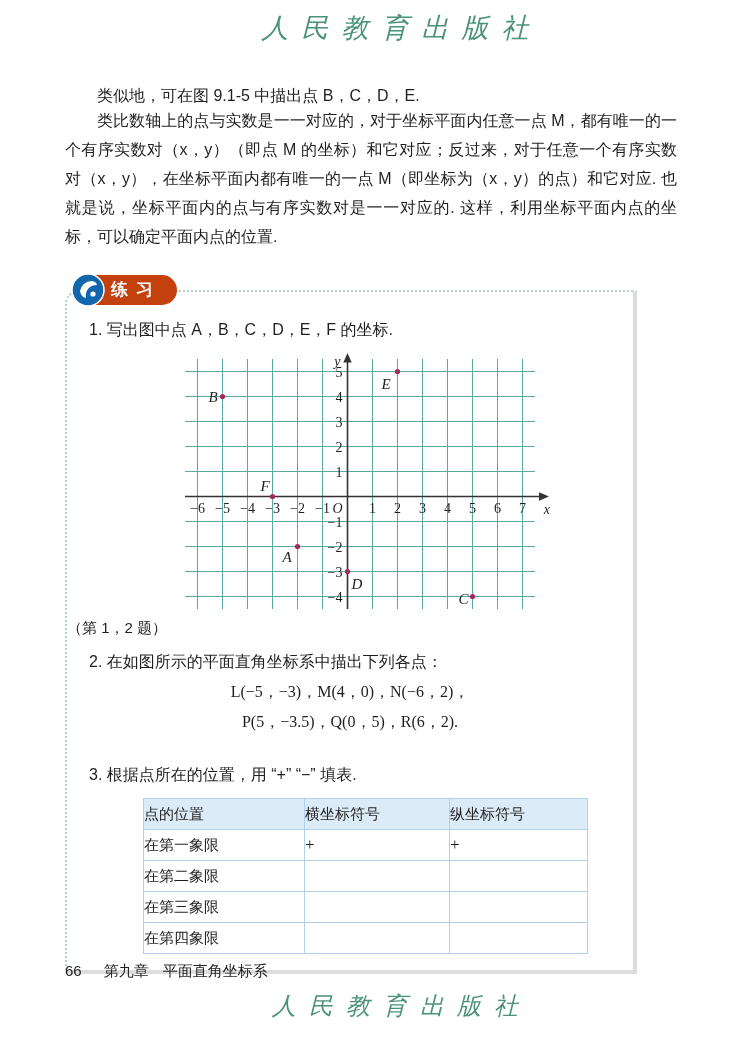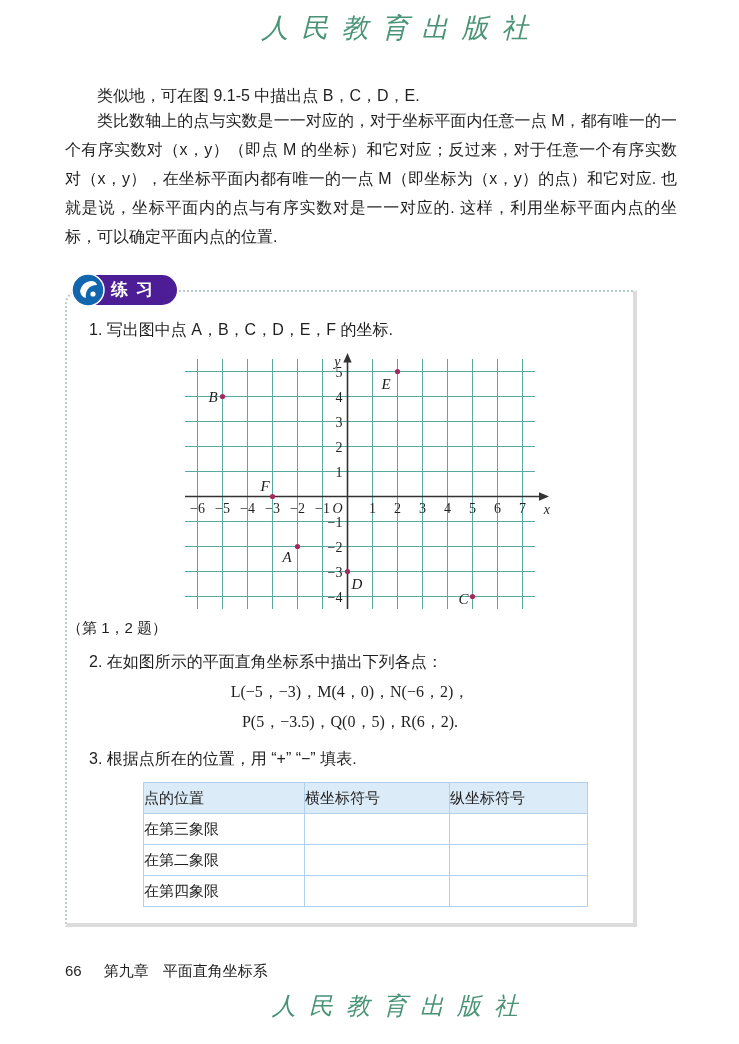--- a/index.html
+++ b/index.html
@@ -17,28 +17,28 @@
   .para{position:absolute;left:65px;width:612px;font-size:16px;color:#1f1f1f;}
   .p1{top:86px;text-indent:2em;}
   .p2{top:106px;line-height:29px;text-indent:2em;text-align:justify;}
 
   
   .exbox{position:absolute;left:65px;top:290px;width:566px;
          border-left:2px dotted #b9cfcd;border-top:2px dotted #b9cfcd;
          border-right:4px solid #dcdcdc;border-bottom:4px solid #dcdcdc;
          border-top-left-radius:14px;padding-bottom:16px;}
   .extab{position:absolute;top:-17px;left:8px;height:30px;display:flex;align-items:center;
-         background:#4c1d95;border-radius:17px;padding:0 16px 0 36px;}
+         background:#c2410c;border-radius:17px;padding:0 16px 0 36px;}
   .extab .label{color:#fff;font-weight:bold;font-size:17px;letter-spacing:8px;line-height:30px;}
   .exicon{position:absolute;left:-4px;top:-2px;width:34px;height:34px;}
 
   .q{margin:0 0 0 22px;font-size:16px;color:#1f1f1f;}
   .q1{margin-top:28px;}
   .q2{margin-top:14px;}
-  .q3{margin-top:16px;}
+  .q3{margin-top:32px;}
   .centerline{text-align:center;margin-top:9px;font-size:16px;
               font-family:"Liberation Serif","DejaVu Serif",serif;color:#1f1f1f;}
 
   .figwrap{margin:12px 0 0 118px;}
   .caption{text-align:left;margin-top:4px;font-size:15px;color:#1f1f1f;}
 
   svg .tick{font:14px "Liberation Serif","DejaVu Serif",serif;fill:#1f1f1f;}
   svg .italic{font-style:italic;}
   svg .plabel{font:15px "Liberation Serif","DejaVu Serif",serif;fill:#1f1f1f;font-style:italic;}
 
@@ -161,26 +161,31 @@
         </colgroup>
       <thead>
           <tr id="qt-head">
             <th>点的位置</th>
             <th>横坐标符号</th>
             <th>纵坐标符号</th>
           </tr>
         </thead>
       <tbody id="qt-body">
           <tr>
+            <td>在第一象限</td>
+            <td class="sign">+</td>
+            <td class="sign">+</td>
+          </tr>
+          <tr>
+            <td>在第二象限</td>
+            <td class="sign"></td>
+            <td class="sign"></td>
+          </tr>
+          <tr>
             <td>在第三象限</td>
-            <td class="sign"></td>
-            <td class="sign"></td>
-          </tr>
-          <tr>
-            <td>在第二象限</td>
             <td class="sign"></td>
             <td class="sign"></td>
           </tr>
           <tr>
             <td>在第四象限</td>
             <td class="sign"></td>
             <td class="sign"></td>
           </tr>
         </tbody>
     </table>

